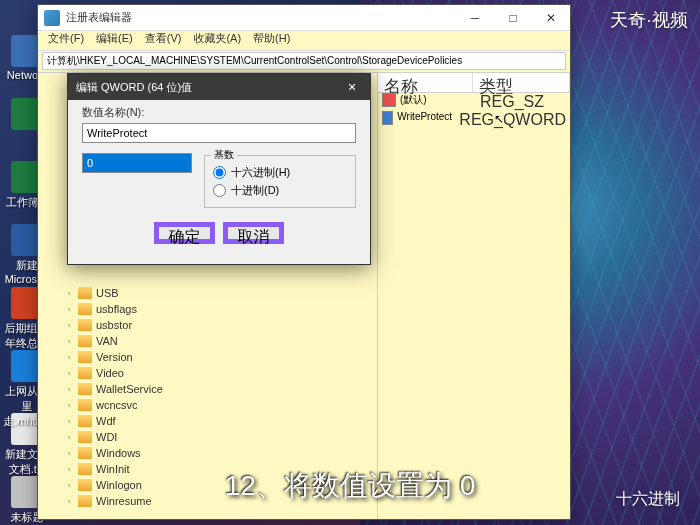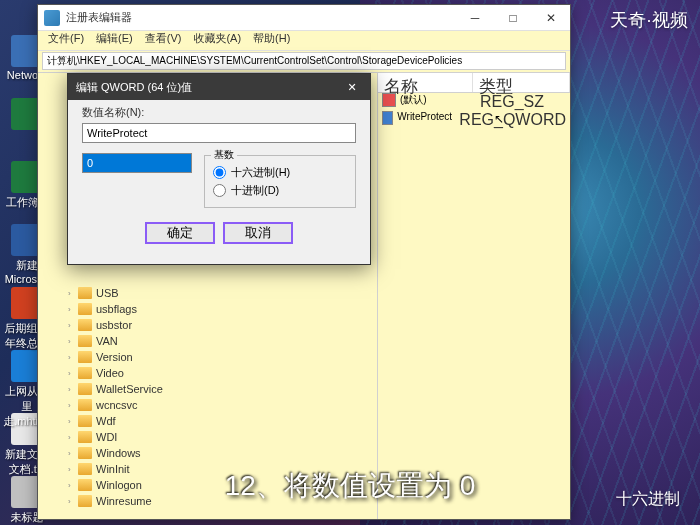--- a/index.html
+++ b/index.html
@@ -44,21 +44,21 @@
 .dinput{width:100%;height:20px;border:1px solid #888;padding:0 4px;font-size:11px;background:#fff;margin-bottom:10px}
 .drow{display:flex;gap:12px}
 .dcol{flex:1}
 .dval{width:100%;height:20px;border:1px solid #888;padding:0 4px;font-size:11px;background:#fff}
 .dval.sel{background:#0078d7;color:#fff}
 .radio-group{border:1px solid #bbb;padding:6px 8px;position:relative;margin-top:2px}
 .radio-group .legend{position:absolute;top:-8px;left:6px;background:#f0f0f0;padding:0 3px;font-size:10px}
 .radio-item{display:flex;align-items:center;margin:3px 0;font-size:11px}
 .radio-item input{margin-right:5px}
 .dialog-btns{display:flex;justify-content:center;gap:8px;margin-top:14px}
-.dbtn{width:70px;height:22px;border:2px solid #8b5cf6;background:#e8e8e8;font-size:13px;cursor:pointer}
+.dbtn{width:61px;height:22px;border:5px solid #8b5cf6;background:#e8e8e8;font-size:16px;cursor:pointer}
 .cursor-ptr{position:absolute;left:494px;top:112px;z-index:40;font-size:12px;color:#000}
 </style>
 </head>
 <body>
 
 <div class="desktop">
   <div class="anime-bg"></div>
 </div>
 
 <div class="desktop-icons" id="desktop-icons">

